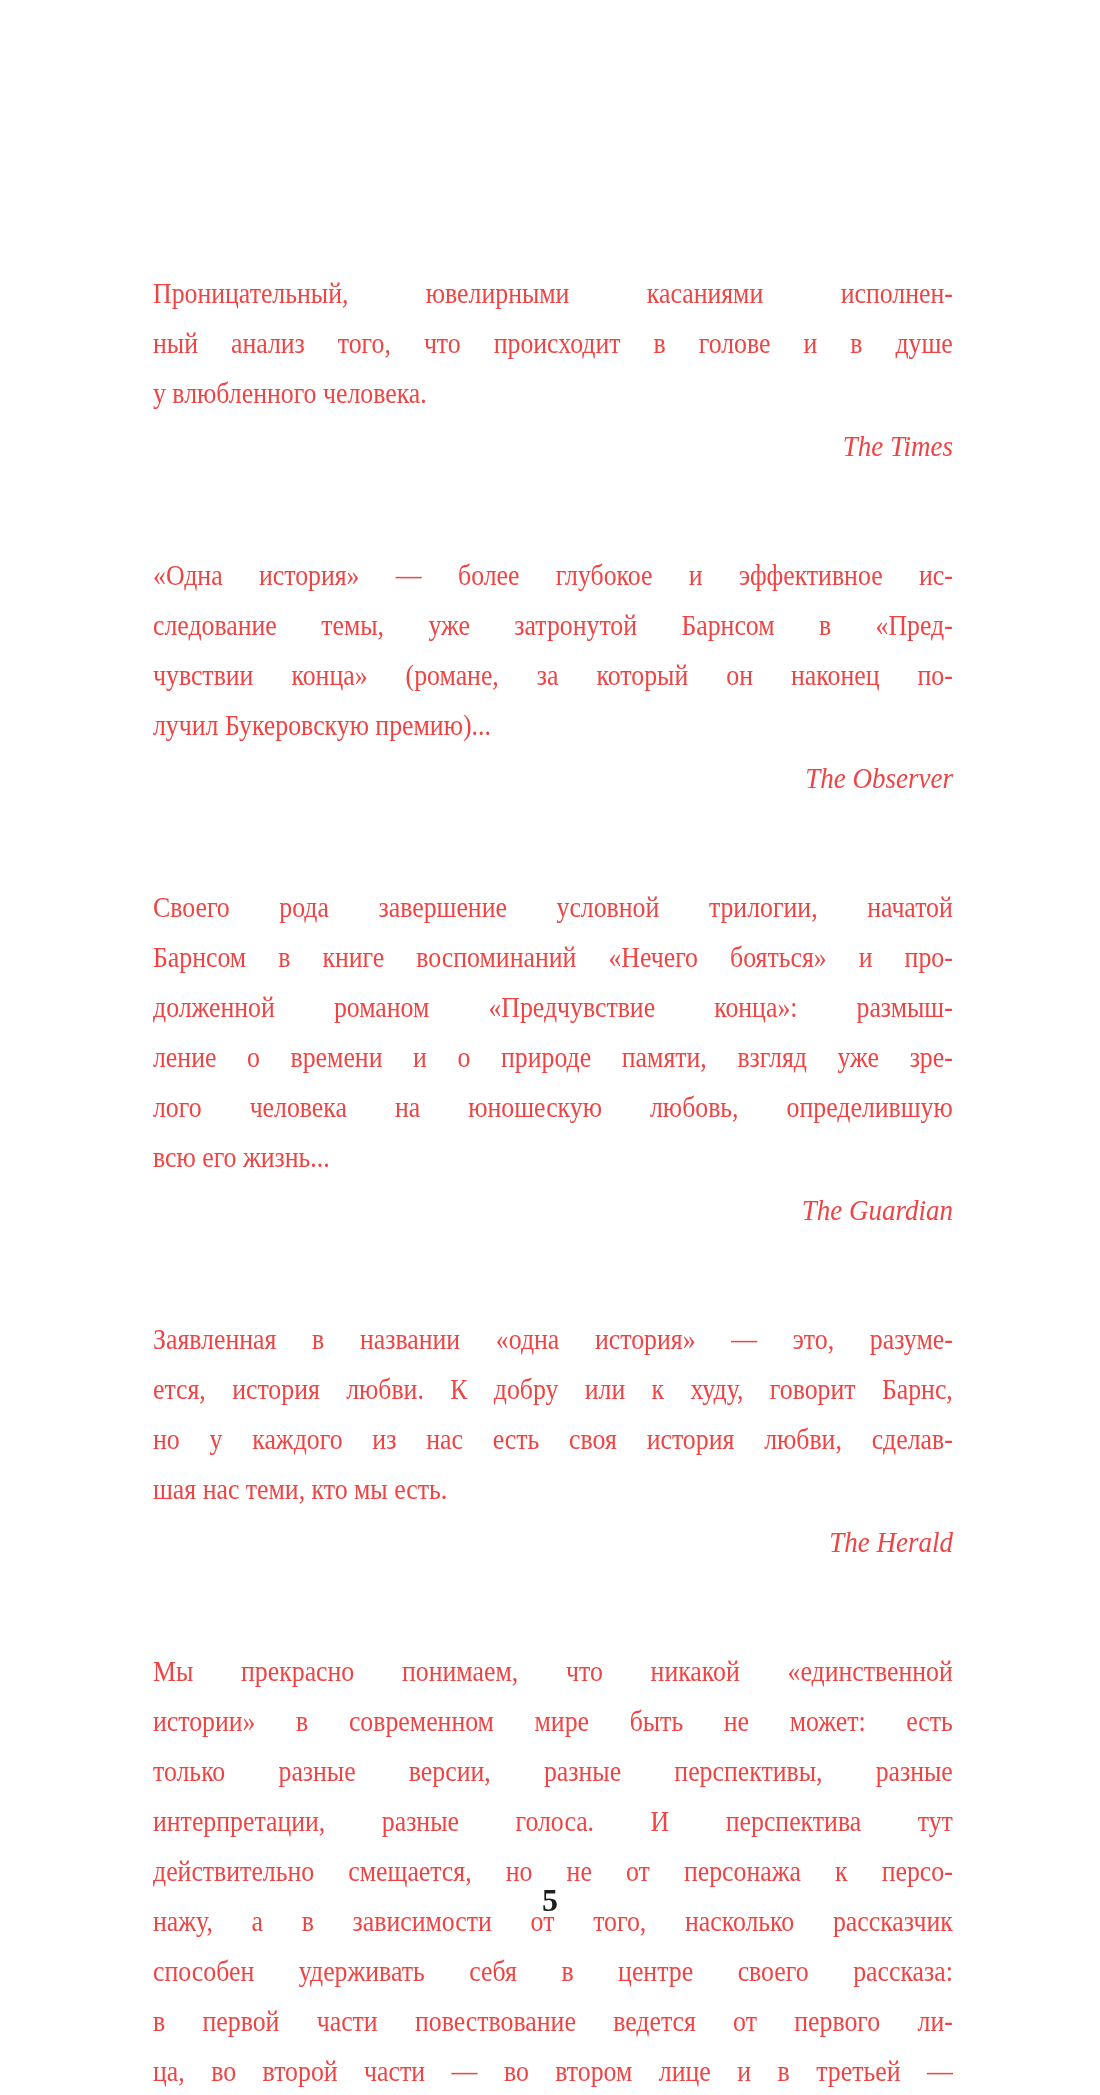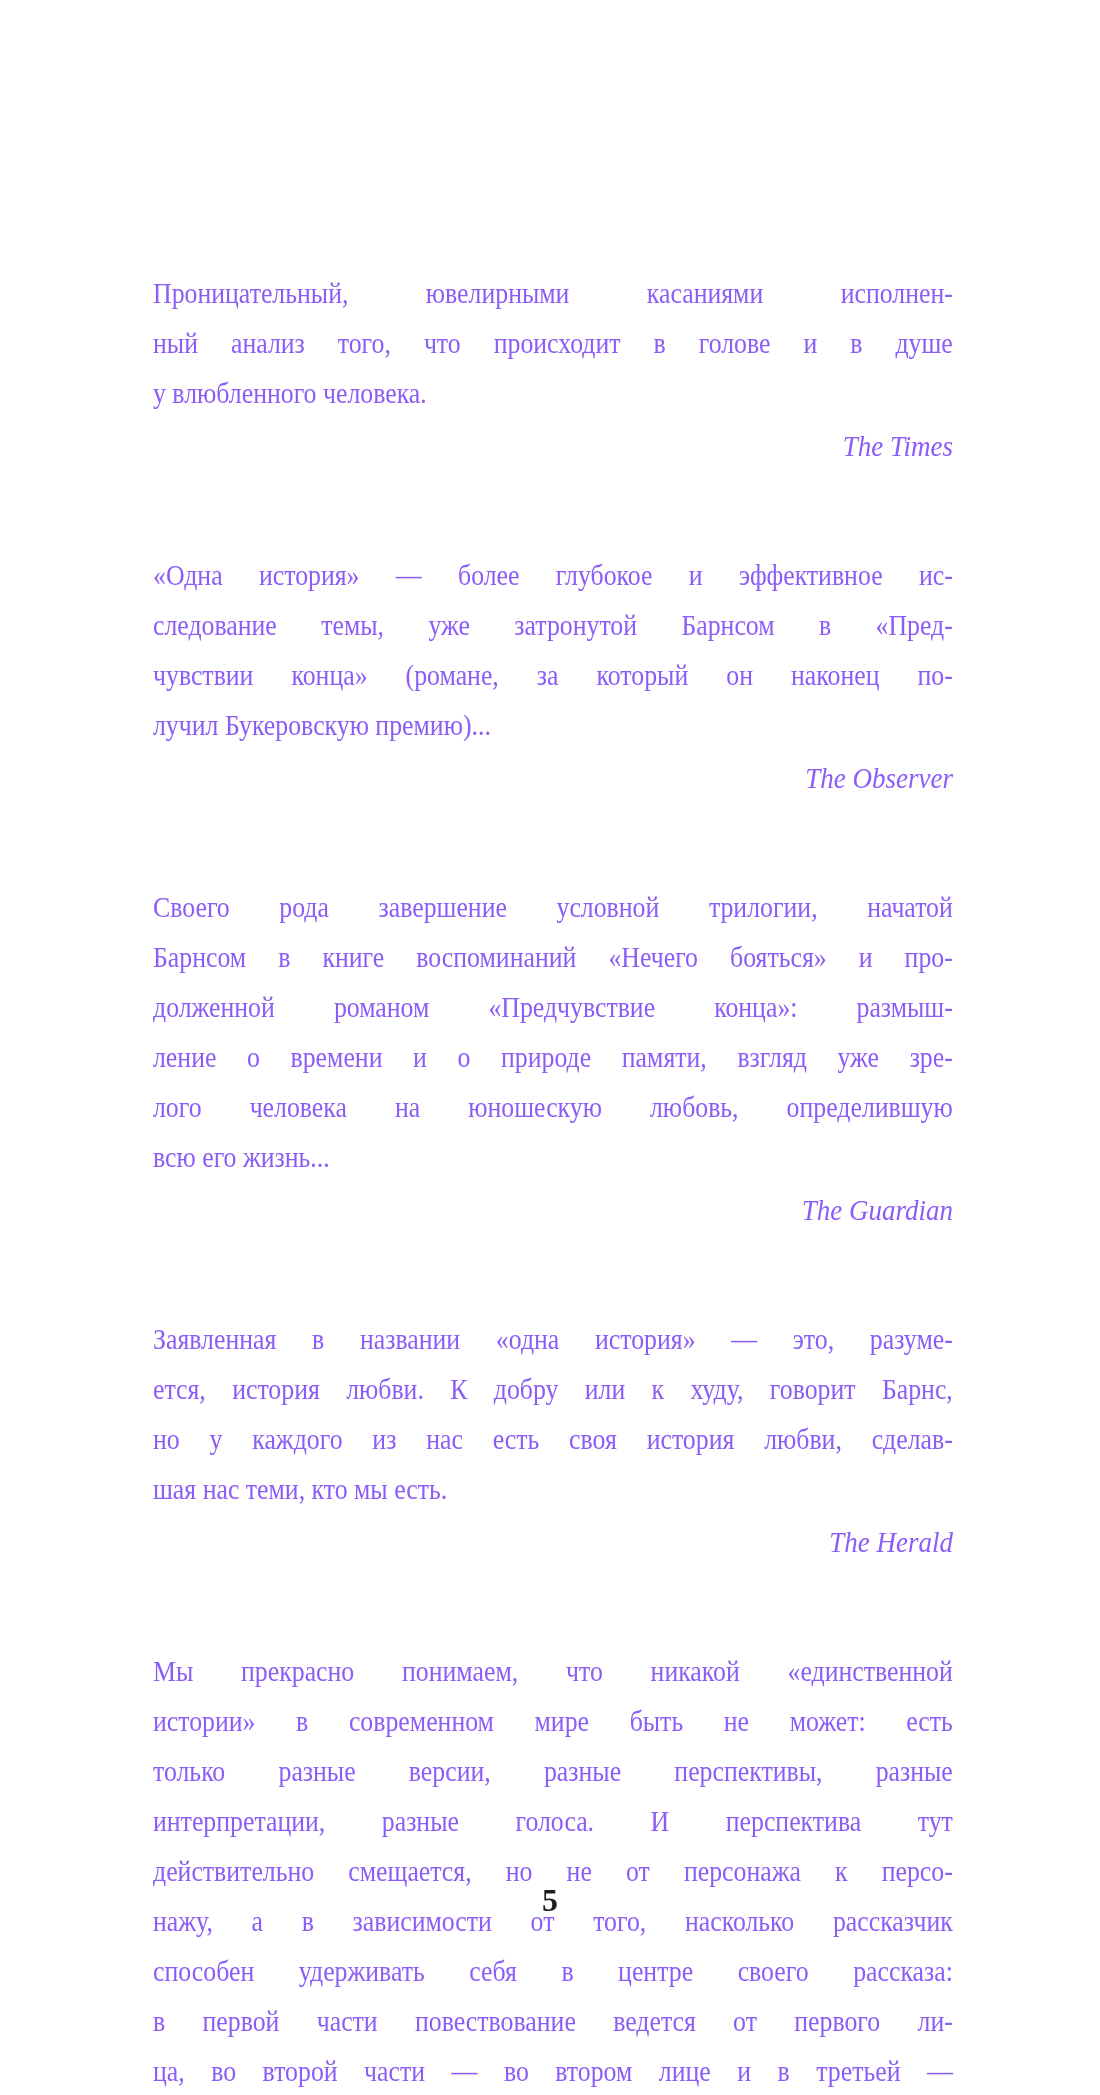--- a/index.html
+++ b/index.html
@@ -1,20 +1,20 @@
 <!DOCTYPE html>
 <html><head>
 <meta charset="utf-8">
 <style>
   html, body { margin: 0; padding: 0; background: #ffffff; }
   body { width: 1100px; height: 2095px; position: relative; overflow: hidden; }
   .page {
     position: absolute; left: 153px; top: 268px; width: 800px;
     font-family: "Liberation Serif", "DejaVu Serif", serif;
-    color: #8b5cf6; font-size: 30px;
+    color: #ef4444; font-size: 30px;
   }
   .review { margin: 0; }
   .line {
     display: block; height: 50px; line-height: 50px;
     text-align: justify; text-align-last: justify; white-space: nowrap;
     transform: scaleX(0.86); transform-origin: left center; width: 930px;
   }
   .line.last { text-align: justify; text-align-last: left; }
   .source {
     display: block; text-align: right; font-style: italic;

